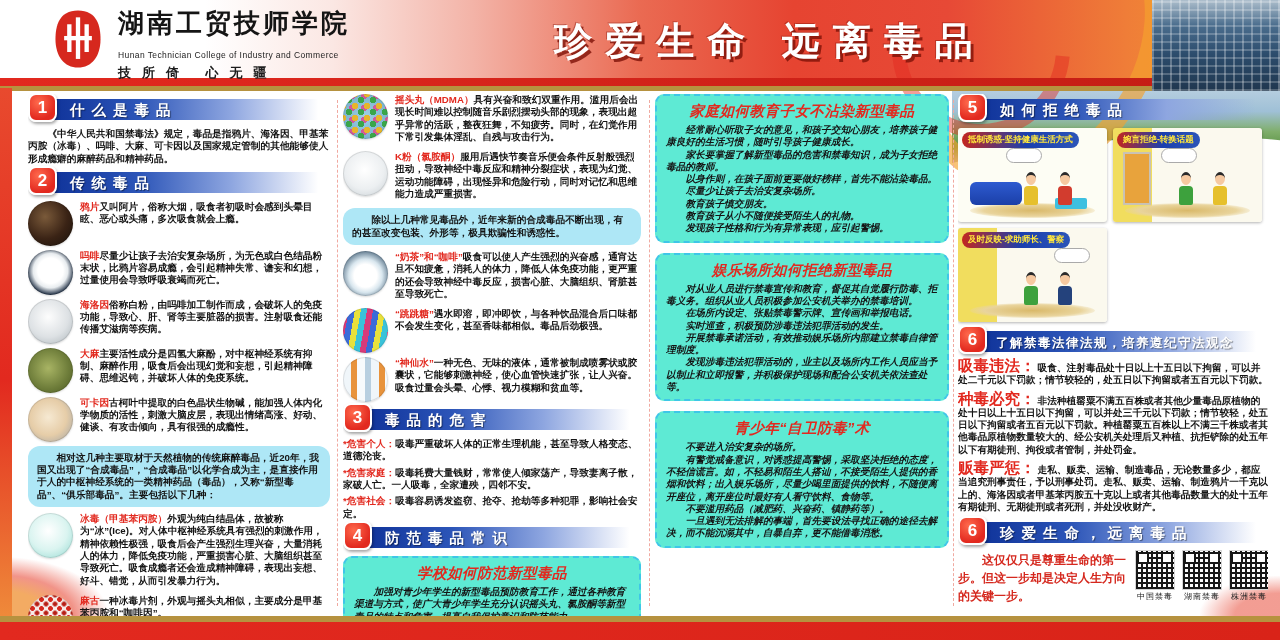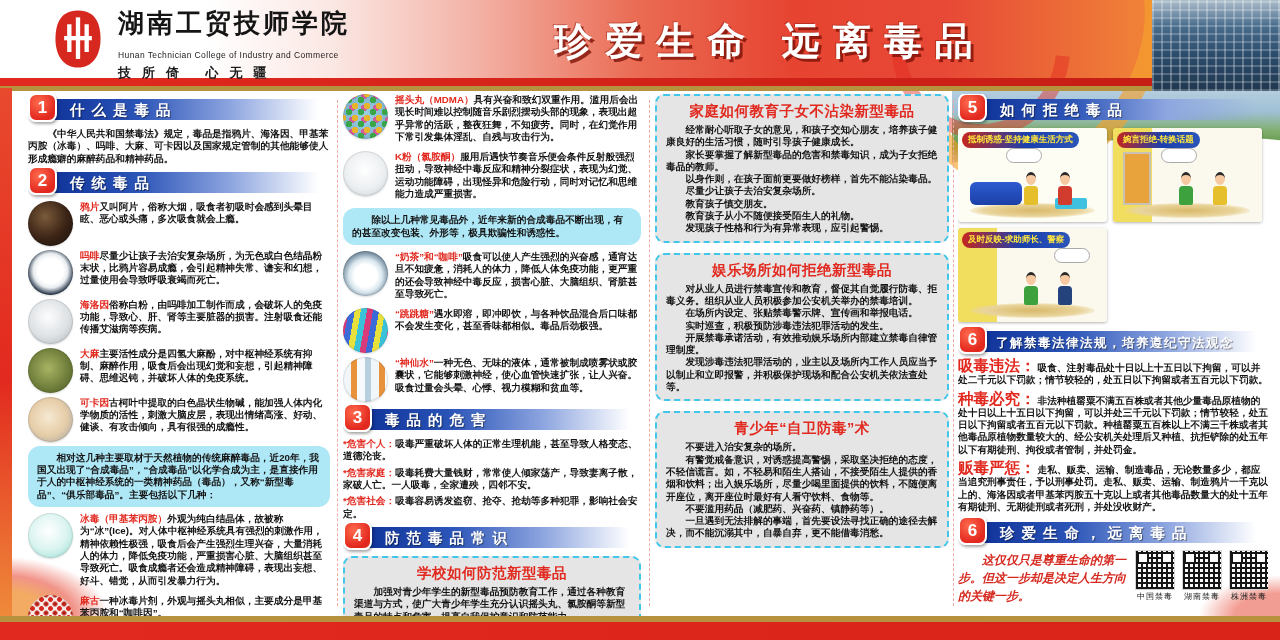--- a/index.html
+++ b/index.html
@@ -58,21 +58,21 @@
     text-shadow:1px 1px 1px rgba(0,0,0,.45);}
   .sec.long .t{font-size:12.5px;letter-spacing:1.5px;top:7px;left:38px;}
   
   .txt{font-size:9.7px;line-height:12.3px;font-weight:600;color:#141414;margin:0 0 4px 0;}
   .indent{text-indent:2em;}
   .drug{display:flex;gap:7px;margin-bottom:4px;align-items:flex-start;}
   .pic{flex:0 0 45px;width:45px;height:45px;border-radius:50%;box-shadow:inset 0 0 0 1px rgba(0,0,0,.1),0 1px 2px rgba(0,0,0,.15);}
   .dn{color:#e2291f;font-weight:bold;margin-right:0;}
   .note{background:#aee7f6;border-radius:12px;padding:6px 9px;margin:3px 0 6px 0;}
   .note p{margin:0;}
-  .dbox{border:2px dashed #3fc6e8;border-radius:9px;background:#e5e5e5;padding:6px 9px;margin-bottom:10px;}
+  .dbox{border:2px dashed #3fc6e8;border-radius:9px;background:#5eead4;padding:6px 9px;margin-bottom:10px;font-style:italic;}
   .dbox h3{margin:0 0 3px 0;text-align:center;color:#e2291f;font-size:14.5px;font-weight:bold;letter-spacing:.5px;}
   .dbox p{margin:0;}
   .hl{color:#e2291f;font-weight:bold;}
   .law{margin:0 0 6px 0;}
   .law .ll{color:#e2291f;font-size:15.5px;font-weight:bold;margin-right:2px;}
   
   .pic-opium{background:radial-gradient(circle at 38% 35%,#7a5a3a,#3a2315 55%,#17100a 100%);}
   .pic-morphine{background:radial-gradient(circle at 50% 46%,#ffffff 0 38%,#e8ecef 52%,#27364a 72%,#16202e 100%);}
   .pic-heroin{background:radial-gradient(circle at 45% 40%,#fdfdfd,#dde1e4 55%,#a8b1b6 100%);}
   .pic-cannabis{background:radial-gradient(circle at 45% 45%,#a8b464,#6e7d3a 58%,#48561f 100%);}
@@ -104,21 +104,21 @@
   .person .pbody{display:block;width:14px;height:19px;border-radius:4px 4px 2px 2px;margin-top:1px;}
   .pA{left:62px;}.pB{left:96px;}
   .pA .pbody{background:#3da13d;}
   .pB .pbody{background:#d23c2e;}
   .officer .pbody{background:#24427c;}
   .yellow .pbody{background:#e6c02c;}
   .bubble{position:absolute;top:-2px;width:34px;height:13px;background:#fff;border:1px solid #aaa;border-radius:8px;}
   .bubL{left:44px;}.bubR{left:92px;}
   
   .s7row{display:flex;gap:10px;align-items:flex-start;margin-top:3px;}
-  .script{flex:1;color:#d5281e;font-weight:bold;font-style:italic;font-family:"DejaVu Serif",serif;
+  .script{flex:1;color:#d5281e;font-weight:bold;font-family:"DejaVu Serif",serif;
     font-size:12px;line-height:18px;text-indent:2em;}
   .qrs{display:flex;gap:9px;}
   .qritem{text-align:center;}
   .qr{width:38px;height:38px;position:relative;margin:0 auto;outline:1px solid #d5d5d5;
     background:repeating-linear-gradient(0deg,#161616 0 2px,transparent 2px 5px),
                repeating-linear-gradient(90deg,#161616 0 2px,#fafafa 2px 5px);}
   .qr::before,.qr::after{content:"";position:absolute;width:8px;height:8px;border:2px solid #161616;background:#fff;top:1px;}
   .qr::before{left:1px;}.qr::after{right:1px;}
   .qr-label{font-size:8px;margin-top:2px;letter-spacing:1px;color:#222;}
 </style>

